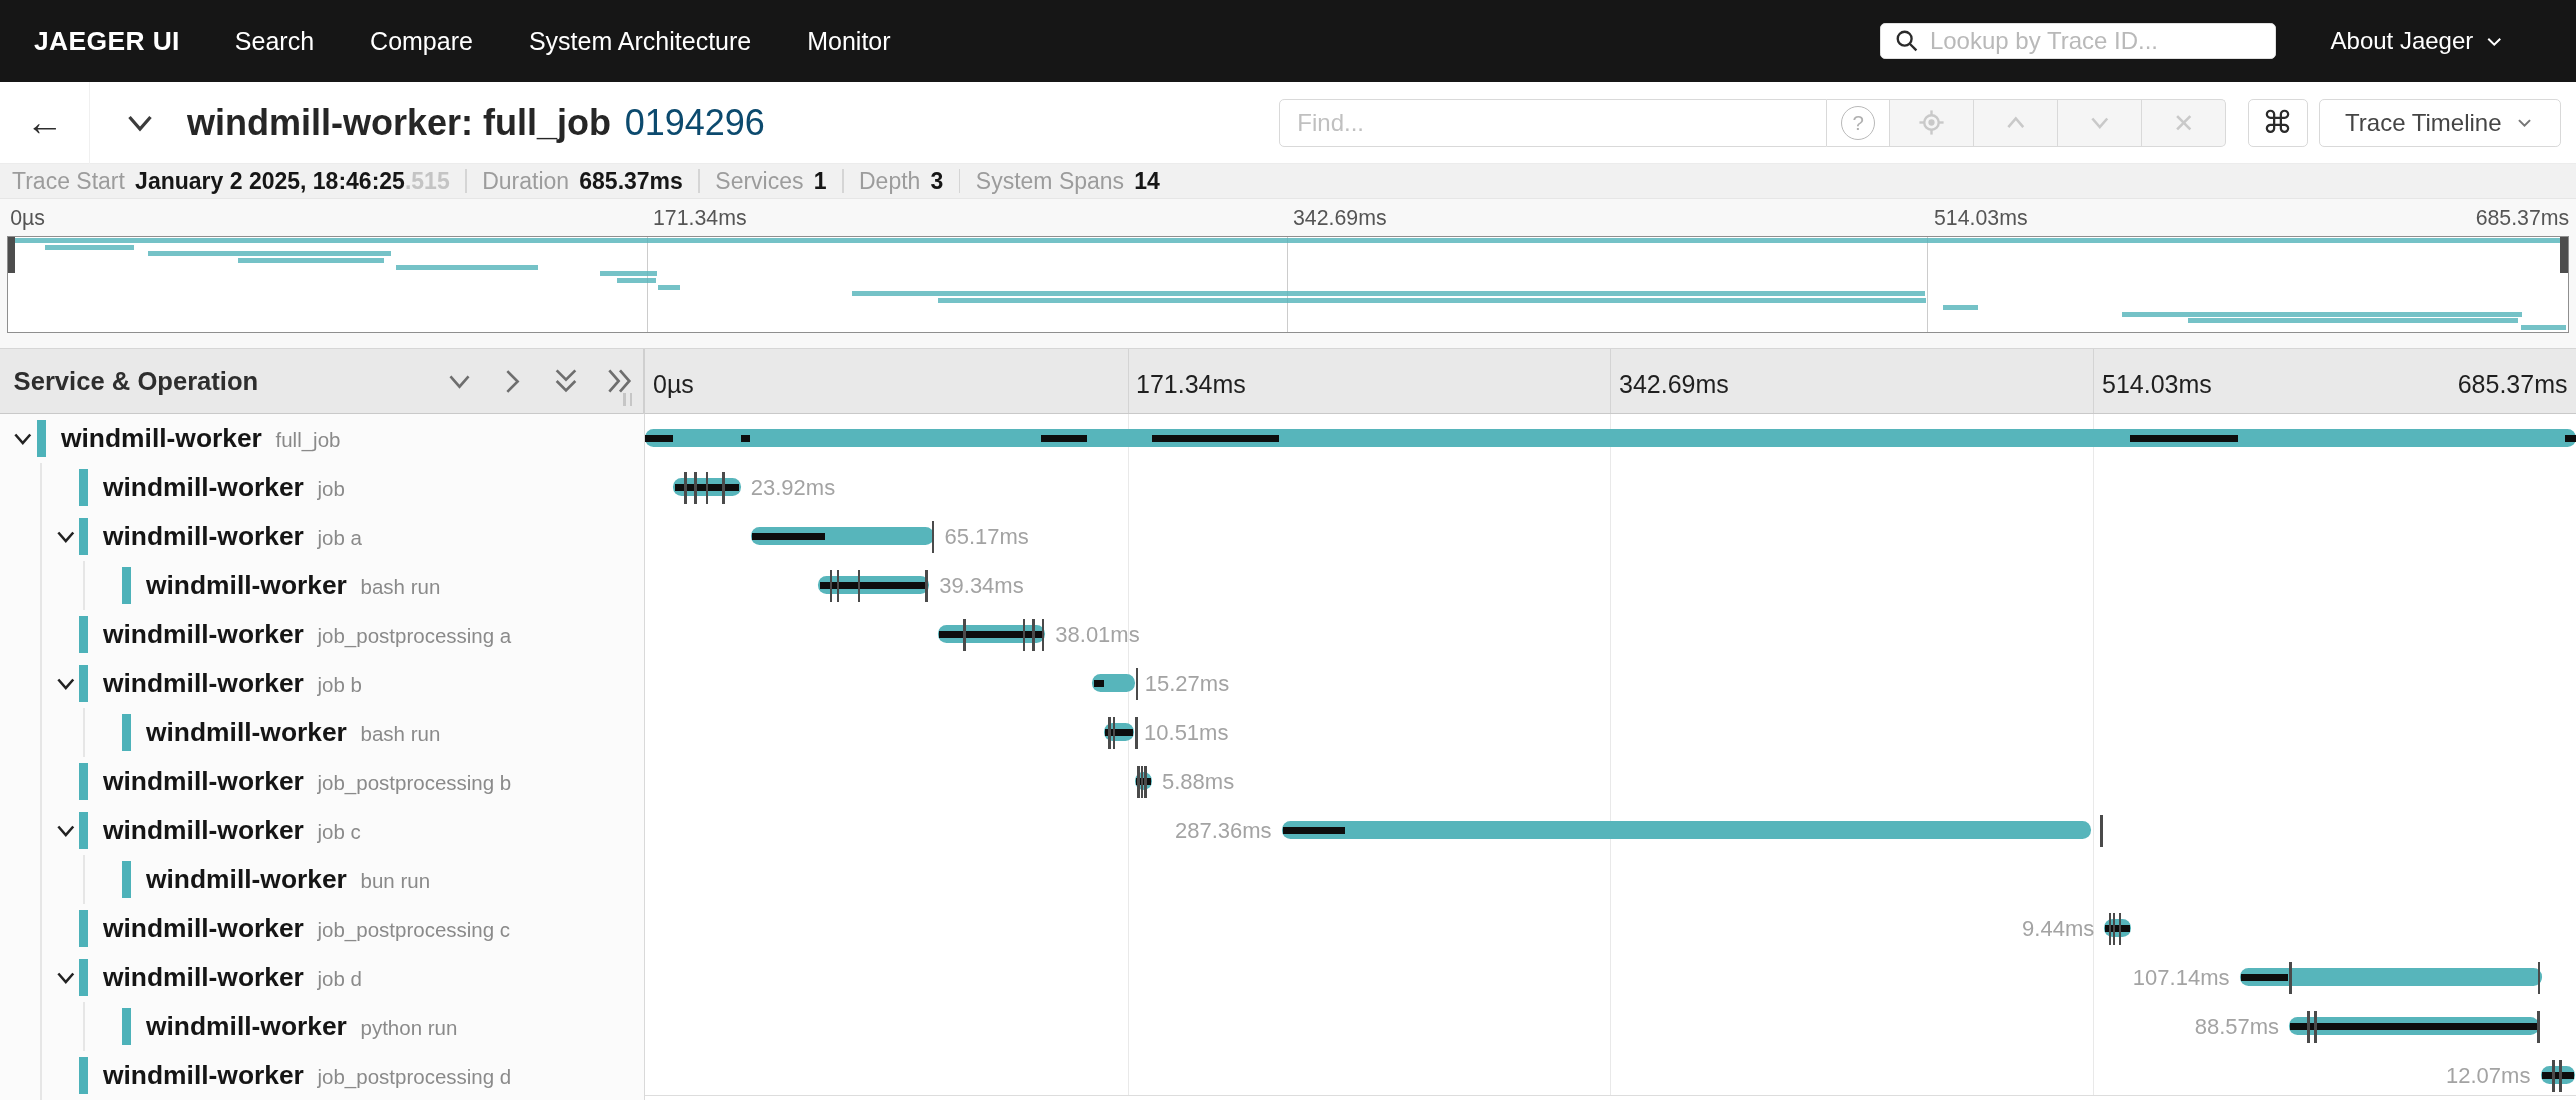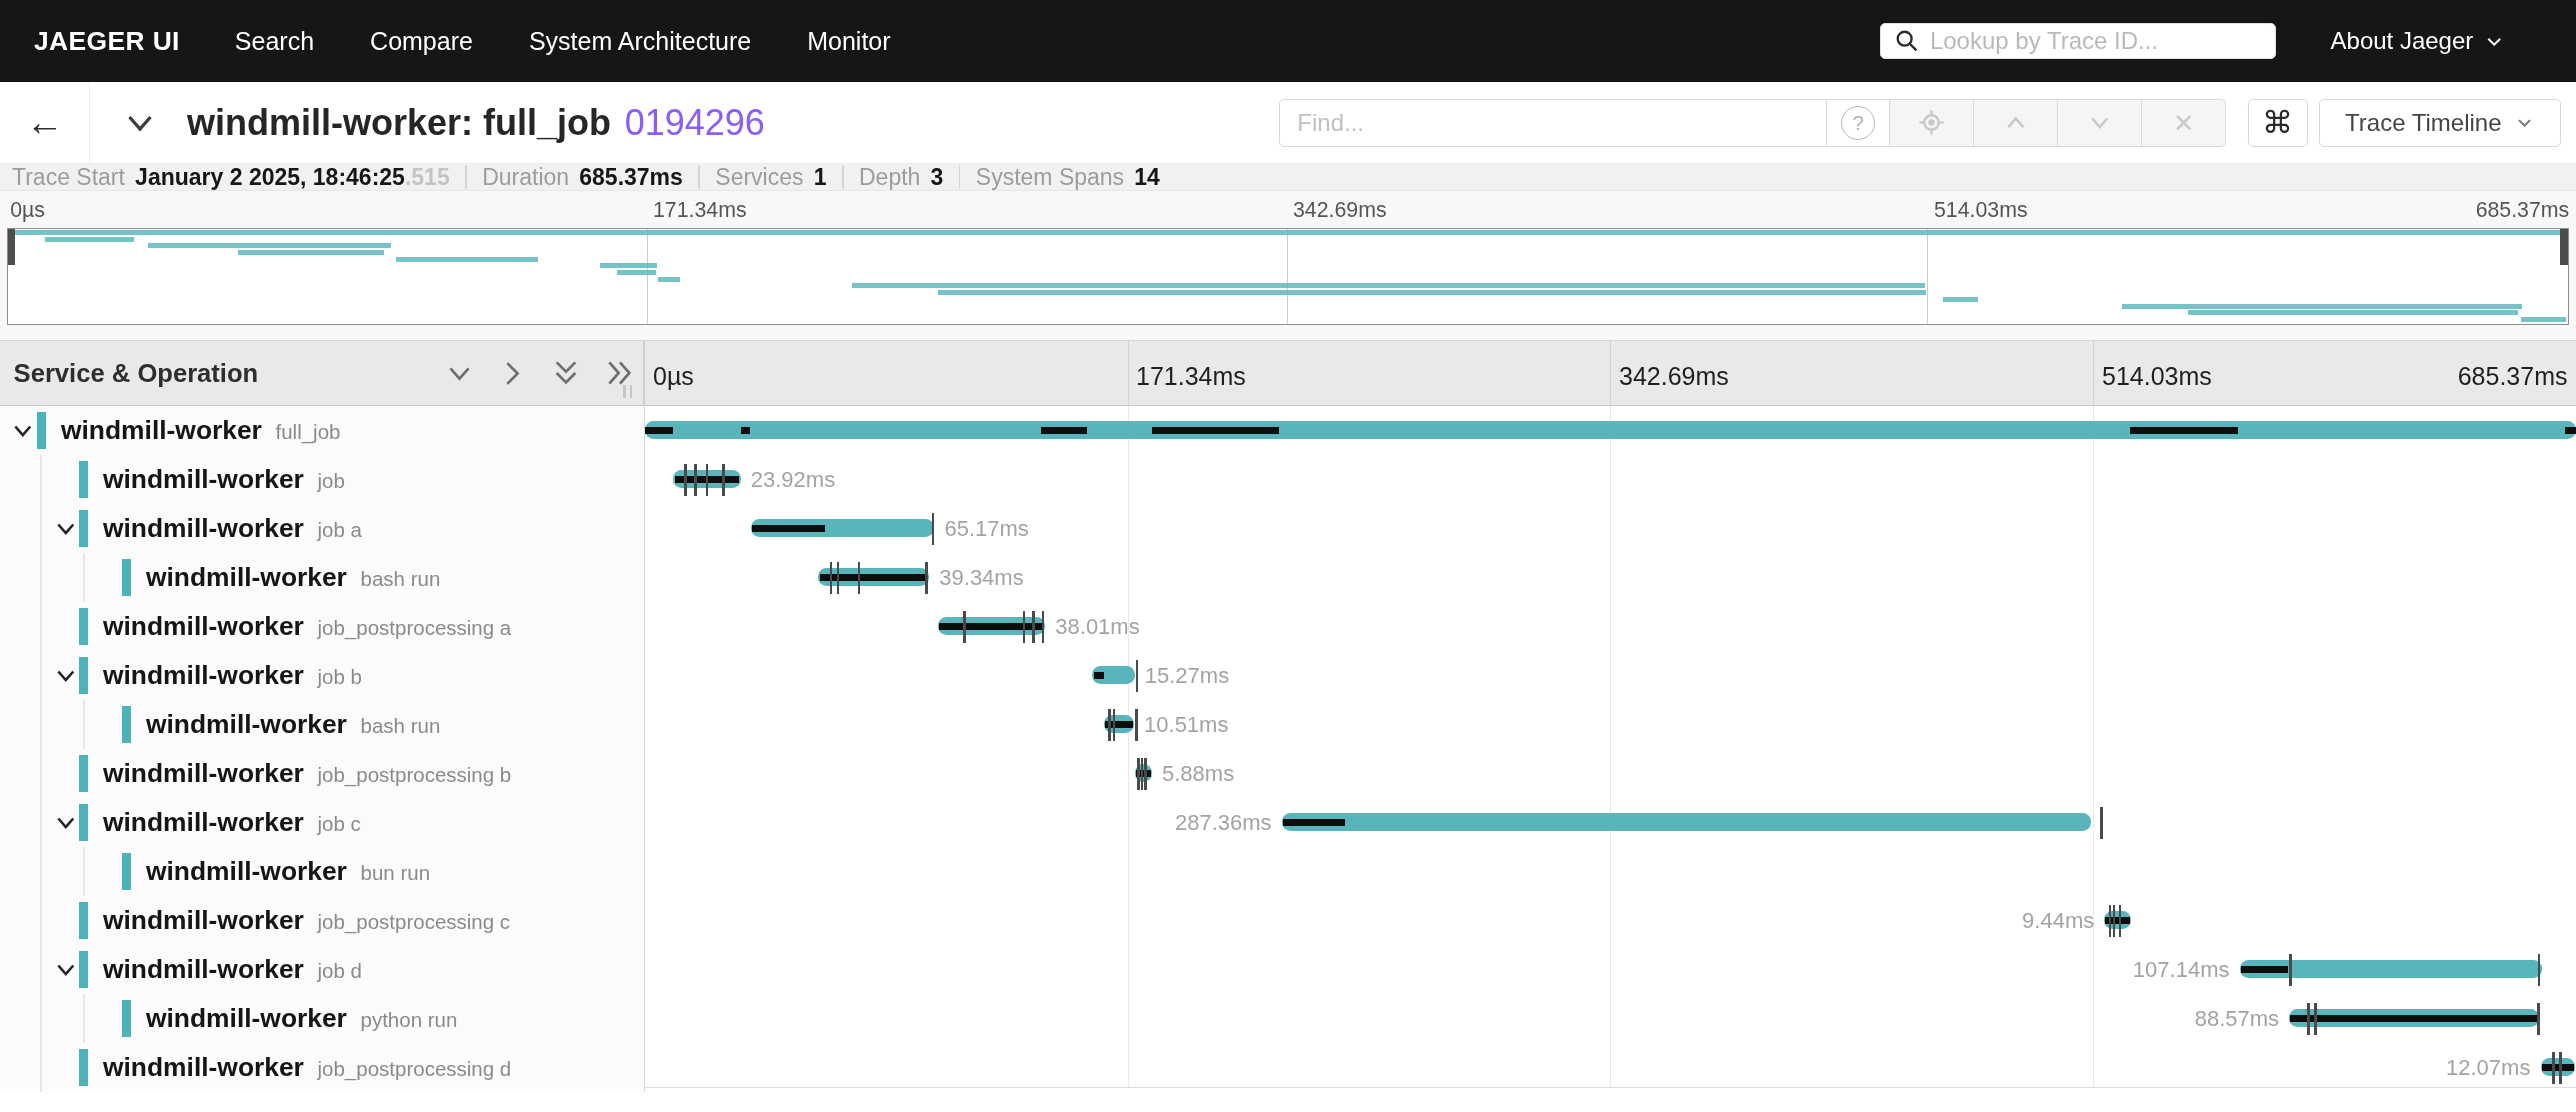--- a/index.html
+++ b/index.html
@@ -20,41 +20,41 @@
                   color:#333; font-family:inherit; }
   .lookup input::placeholder { color:#b9b9b9; }
   .about { color:#fff; font-size:24px; display:flex; align-items:center; gap:10.2px; cursor:pointer; }
 
   
   .thead { height:82px; background:#fff; display:flex; align-items:center; border-bottom:0.9px solid #ececec; }
   .back { width:90px; height:82px; display:flex; align-items:center; justify-content:center;
           border-right:1.7px solid #f0f0f0; font-size:38px; color:#2e2e2e; cursor:pointer; }
   .collapser { margin-left:32px; color:#3c3c3c; cursor:pointer; display:flex; }
   .ttitle { font-size:36px; font-weight:600; color:#262626; margin-left:29px; white-space:nowrap; }
-  .tid { font-size:36px; color:#8b5cf6; margin-left:13.6px; font-weight:400; }
+  .tid { font-size:36px; color:#0c4a6e; margin-left:13.6px; font-weight:400; }
   .thead-right { margin-left:auto; display:flex; align-items:center; padding-right:15.4px; }
   .findgrp { display:flex; height:48px; }
   .find { width:548px; height:48px; border:1.7px solid #d9d9d9; border-radius:5.1px 0 0 5.1px; font-size:24px;
           padding:0 17px; color:#0f766e; outline:none; font-family:inherit; }
   .find::placeholder { color:#c0c0c0; }
   .fbtn { width:84px; height:48px; border:1.7px solid #d9d9d9; border-left:none; background:#f5f5f5;
           display:flex; align-items:center; justify-content:center; color:#c9c9c9; font-size:25.6px; cursor:pointer; }
   .fbtn.help { width:63px; background:#fff; color:#9a9a9a; }
   .fbtn.last { border-radius:0 5.1px 5.1px 0; }
   .cmdbtn { width:60px; height:48px; border:1.7px solid #d9d9d9; border-radius:5.1px; background:#fff;
             display:flex; align-items:center; justify-content:center; font-size:31px; color:#2b2b2b;
             margin-left:21.3px; cursor:pointer; }
   .viewsel { width:242px; height:48px; border:1.7px solid #d9d9d9; border-radius:5.1px; background:#fff;
              display:flex; align-items:center; justify-content:center; gap:13.6px; font-size:24px; color:#454545;
              margin-left:11px; cursor:pointer; }
   .helpcirc { width:34px; height:34px; border:1.7px solid #b9b9b9; border-radius:50%; color:#b0b0b0;
               font-size:20.5px; display:flex; align-items:center; justify-content:center; }
 
   
-  .summary { height:27px; background:#f1f1f1; border-bottom:0.9px solid #e6e6e6; display:flex;
+  .summary { height:35px; background:#f1f1f1; border-bottom:0.9px solid #e6e6e6; display:flex;
              align-items:center; padding-left:12px; font-size:23px; }
   .s-label { color:#9c9c9c; }
   .s-val { color:#161616; font-weight:bold; margin-left:10.2px; }
   .s-suffix { color:#c4c4c4; }
   .s-sep { width:1.7px; height:24px; background:#d5d5d5; margin:0 15.4px; }
 
   
   .mini-sec { height:149px; background:#f8f8f8; position:relative; }
   .mini-axis { position:absolute; top:6.8px; left:0; right:0; height:27px; }
   .mini-axis .tick { position:absolute; font-size:21.3px; color:#555; }

